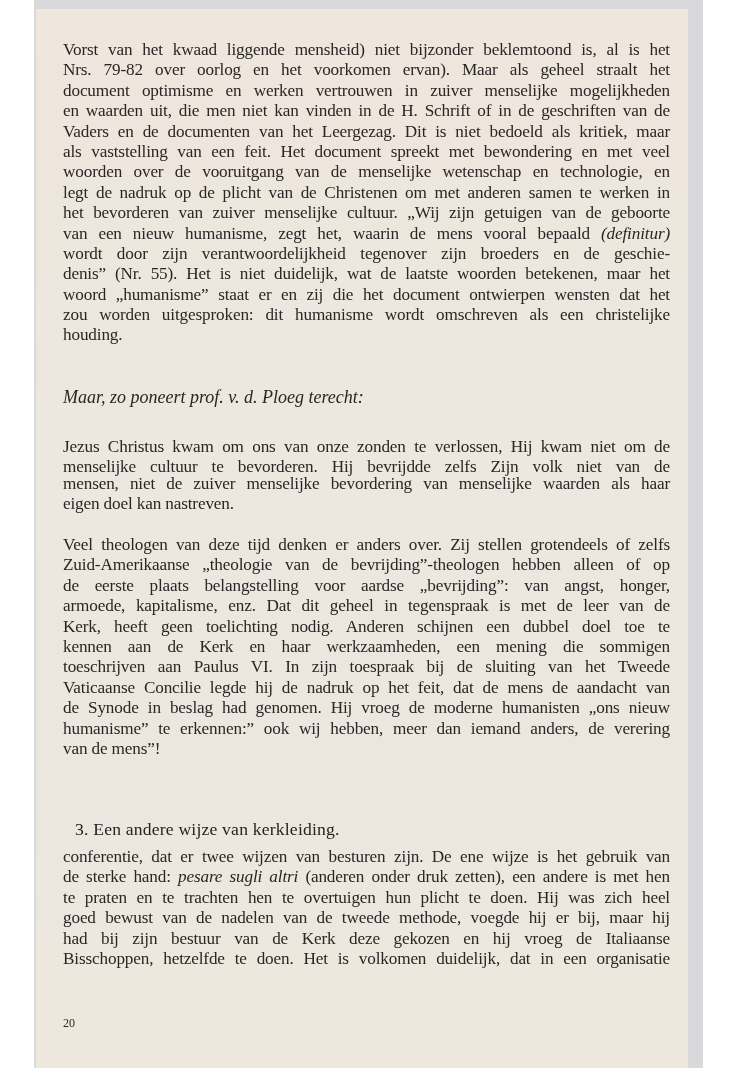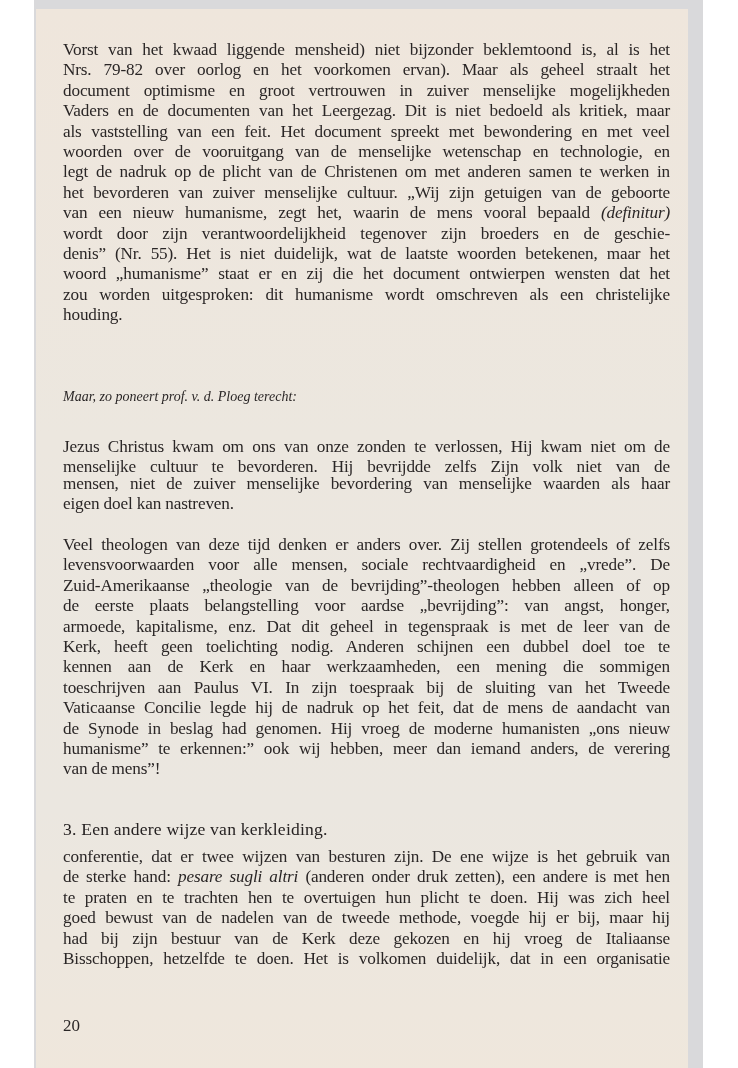--- a/index.html
+++ b/index.html
@@ -14,35 +14,36 @@
     position: absolute; left: 36px; top: 9px; width: 652px; height: 1068px;
     background: linear-gradient(180deg, #efe6dc 0%, #ece7df 40%, #ebe7e0 75%, #efe7dc 100%);
     text-decoration: underline;
   }
   .block { position: absolute; left: 27px; width: 607px; color: #2a2626; font-size: 17.2px; letter-spacing: -0.15px; }
   .line {
     display: block; height: 20.4px; line-height: 20.4px; white-space: nowrap;
     text-align: justify; text-align-last: justify;
   }
   .line.last { text-align-last: left; }
-  .italic-line { font-style: italic; font-size: 14px; letter-spacing: 0; }
-  .heading { font-size: 17.6px; letter-spacing: 0.2px; color: #262222; }
-  .page-number { position: absolute; left: 27px; top: 1007px; font-size: 17px; color: #2a2626; }
+  .italic-line { font-style: italic; font-size: 18px; letter-spacing: 0; }
+  .heading { font-size: 17.6px; letter-spacing: 0.2px; color: #262222; margin-left: 12px; }
+  .page-number { position: absolute; left: 27px; top: 1007px; font-size: 12px; color: #2a2626; }
   i { font-style: italic; }
 </style>
 </head>
 <body>
 
 <div class="scan-frame"></div>
 <div class="page">
 
   <div class="block" style="top:31px;">
       <span class="line">Vorst van het kwaad liggende mensheid) niet bijzonder beklemtoond is, al is het</span>
       <span class="line">Nrs. 79-82 over oorlog en het voorkomen ervan). Maar als geheel straalt het</span>
-      <span class="line">document optimisme en groot vertrouwen in zuiver menselijke mogelijkheden</span>
+      <span class="line">document optimisme en werken vertrouwen in zuiver menselijke mogelijkheden</span>
+      <span class="line">en waarden uit, die men niet kan vinden in de H. Schrift of in de geschriften van de</span>
       <span class="line">Vaders en de documenten van het Leergezag. Dit is niet bedoeld als kritiek, maar</span>
       <span class="line">als vaststelling van een feit. Het document spreekt met bewondering en met veel</span>
       <span class="line">woorden over de vooruitgang van de menselijke wetenschap en technologie, en</span>
       <span class="line">legt de nadruk op de plicht van de Christenen om met anderen samen te werken in</span>
       <span class="line">het bevorderen van zuiver menselijke cultuur. „Wij zijn getuigen van de geboorte</span>
       <span class="line">van een nieuw humanisme, zegt het, waarin de mens vooral bepaald <i>(definitur)</i></span>
       <span class="line">wordt door zijn verantwoordelijkheid tegenover zijn broeders en de geschie-</span>
       <span class="line">denis” (Nr. 55). Het is niet duidelijk, wat de laatste woorden betekenen, maar het</span>
       <span class="line">woord „humanisme” staat er en zij die het document ontwierpen wensten dat het</span>
       <span class="line">zou worden uitgesproken: dit humanisme wordt omschreven als een christelijke</span>
@@ -56,21 +57,20 @@
   <div class="block" style="top:428px;">
       <span class="line">Jezus Christus kwam om ons van onze zonden te verlossen, Hij kwam niet om de</span>
       <span class="line">menselijke cultuur te bevorderen. Hij bevrijdde zelfs Zijn volk niet van de</span>
     </div>
   <div class="block" style="top:465px;">
       <span class="line">mensen, niet de zuiver menselijke bevordering van menselijke waarden als haar</span>
       <span class="line last">eigen doel kan nastreven.</span>
     </div>
   <div class="block" style="top:526px;">
       <span class="line">Veel theologen van deze tijd denken er anders over. Zij stellen grotendeels of zelfs</span>
-      <span class="line">levensvoorwaarden voor alle mensen, sociale rechtvaardigheid en „vrede”. De</span>
       <span class="line">Zuid-Amerikaanse „theologie van de bevrijding”-theologen hebben alleen of op</span>
       <span class="line">de eerste plaats belangstelling voor aardse „bevrijding”: van angst, honger,</span>
       <span class="line">armoede, kapitalisme, enz. Dat dit geheel in tegenspraak is met de leer van de</span>
       <span class="line">Kerk, heeft geen toelichting nodig. Anderen schijnen een dubbel doel toe te</span>
       <span class="line">kennen aan de Kerk en haar werkzaamheden, een mening die sommigen</span>
       <span class="line">toeschrijven aan Paulus VI. In zijn toespraak bij de sluiting van het Tweede</span>
       <span class="line">Vaticaanse Concilie legde hij de nadruk op het feit, dat de mens de aandacht van</span>
       <span class="line">de Synode in beslag had genomen. Hij vroeg de moderne humanisten „ons nieuw</span>
       <span class="line">humanisme” te erkennen:” ook wij hebben, meer dan iemand anders, de verering</span>
       <span class="line last">van de mens”!</span>

